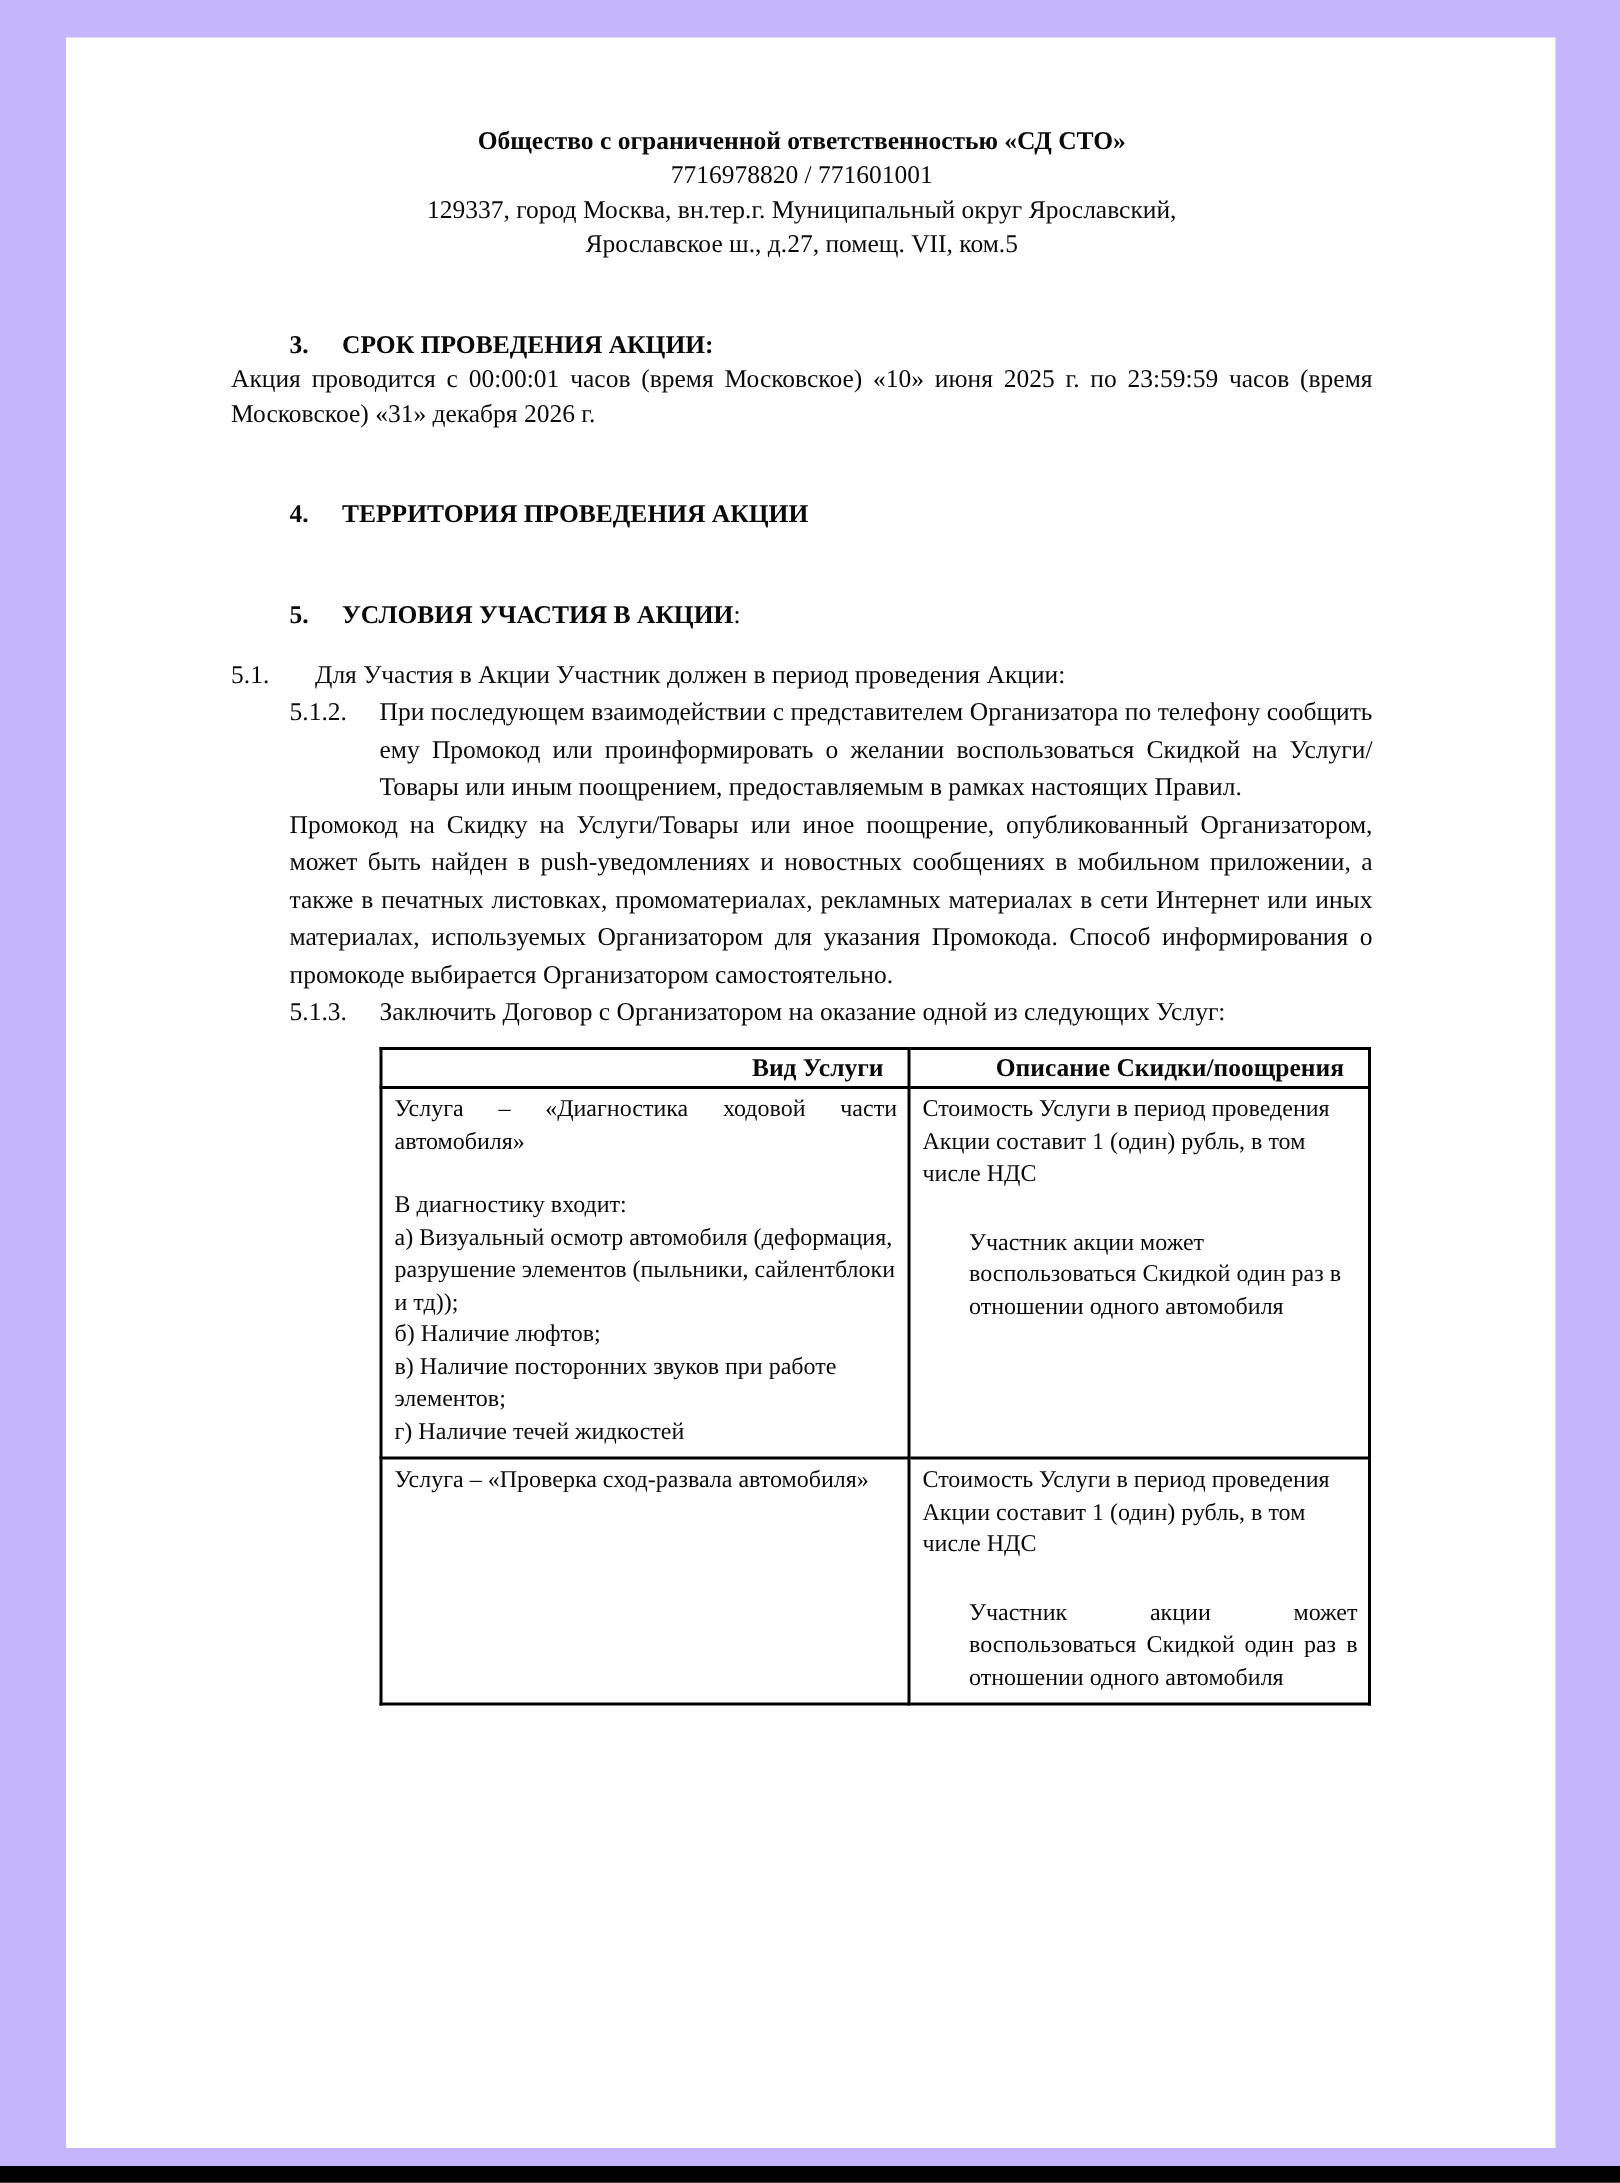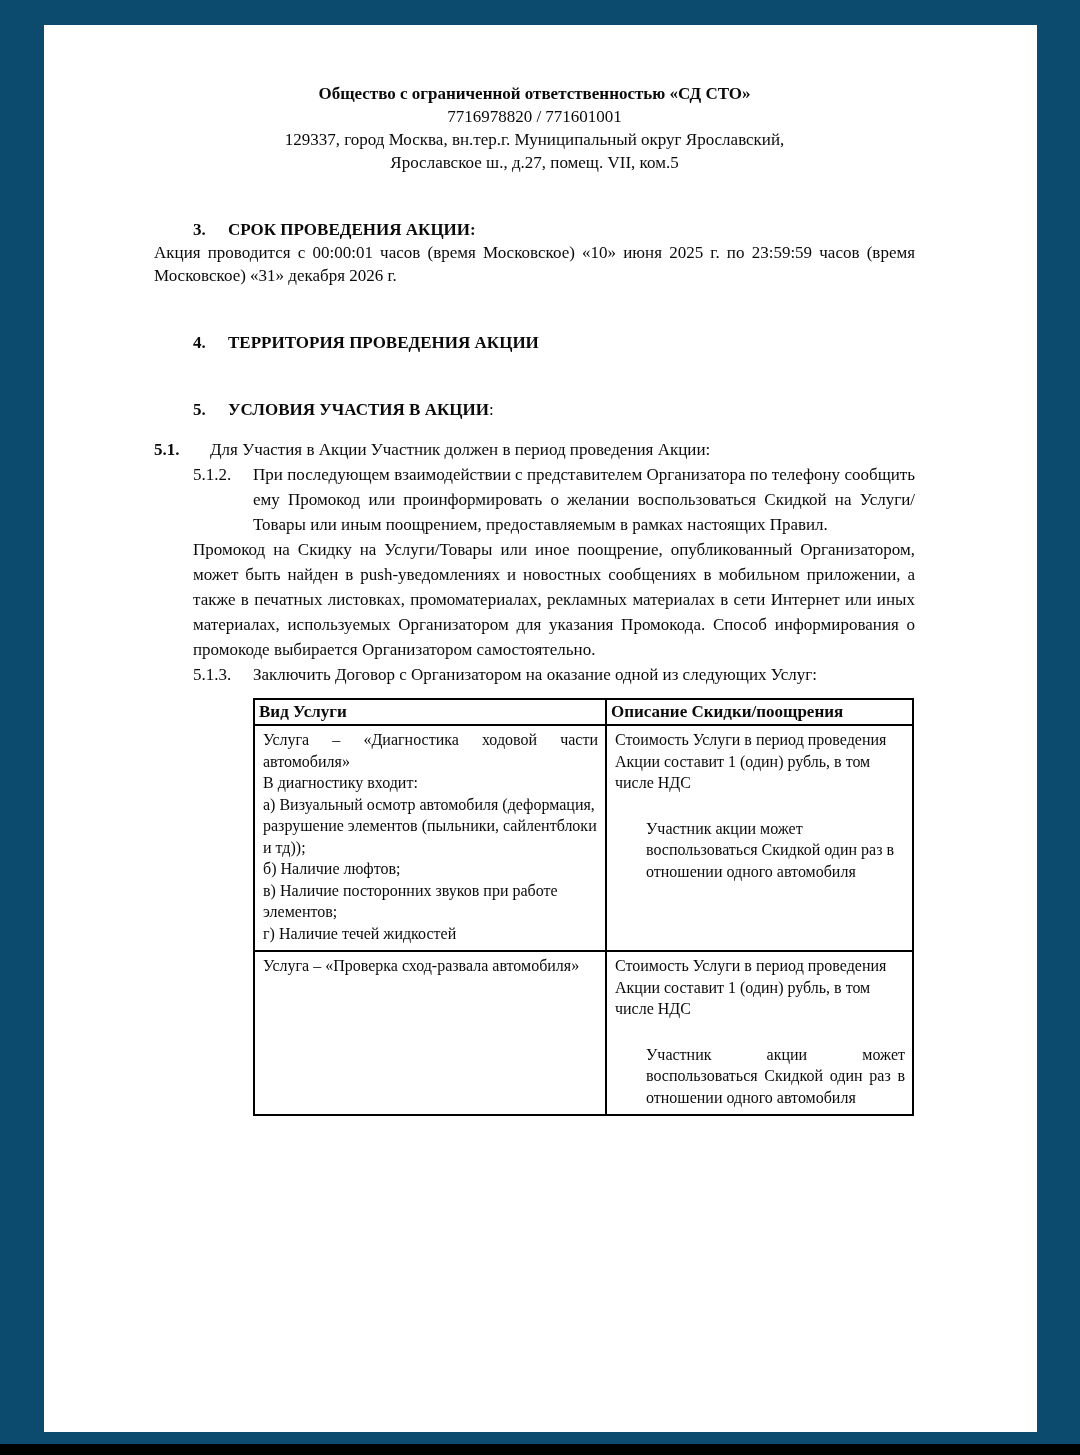--- a/index.html
+++ b/index.html
@@ -3,21 +3,21 @@
 <meta charset="utf-8">
 <style>
   * { margin: 0; padding: 0; box-sizing: border-box; }
   html, body {
     width: 1080px; height: 1455px;
     background: #000;
     font-family: "Liberation Serif", "DejaVu Serif", serif;
     color: #0a0a0a;
     overflow: hidden;
   }
-  .frame { position: relative; width: 1080px; height: 1444px; background: #0c4a6e; }
+  .frame { position: relative; width: 1080px; height: 1444px; background: #c4b5fd; }
   .page {
     position: absolute; left: 44px; top: 25px;
     width: 993px; height: 1407px;
     background: #fff;
     padding: 57px 122px 0 110px;
   }
   
   .doc-header { text-align: center; font-size: 17px; line-height: 23px; }
   .doc-header .company { font-weight: bold; }
   
@@ -29,39 +29,39 @@
   .sec-heading .sec-colon { font-weight: normal; }
   
   .body-par {
     font-size: 17px; line-height: 23px;
     text-align: justify;
   }
   
   .clause { display: flex; font-size: 17px; line-height: 25px; }
   .clause.first { margin-top: 16px; }
   .clause .num { flex: none; }
-  .clause.l1 .num { width: 56px; font-weight: bold; }
+  .clause.l1 .num { width: 56px; }
   .clause.l2 { margin-left: 39px; }
   .clause.l2 .num { width: 60px; }
   .clause .txt { flex: 1; text-align: justify; }
   
   .promo-table {
     border-collapse: collapse; table-layout: fixed;
     width: 659px; margin: 11px 0 0 99px;
   }
   .promo-table col.c1 { width: 352px; }
   .promo-table col.c2 { width: 307px; }
   .promo-table th, .promo-table td { border: 2px solid #000; vertical-align: top; }
   .promo-table th {
     font-size: 17px; line-height: 21px; font-weight: bold;
-    text-align: left; padding: 1px 4px 2px 4px;
+    text-align: right; padding: 1px 16px 2px 4px;
   }
   .promo-table td { font-size: 16px; line-height: 21.5px; padding: 3px 7px 6px 8px; }
   .cell-par.justify { text-align: justify; }
-  .cell-par.gap-top { }
+  .cell-par.gap-top { margin-top: 21px; }
   .cell-par.par-gap { margin-top: 24px; margin-left: 31px; }
 </style>
 </head>
 <body>
 
 <div class="frame">
   <div class="page">
 
     <header class="doc-header">
       <div class="company">Общество с ограниченной ответственностью «СД СТО»</div>

